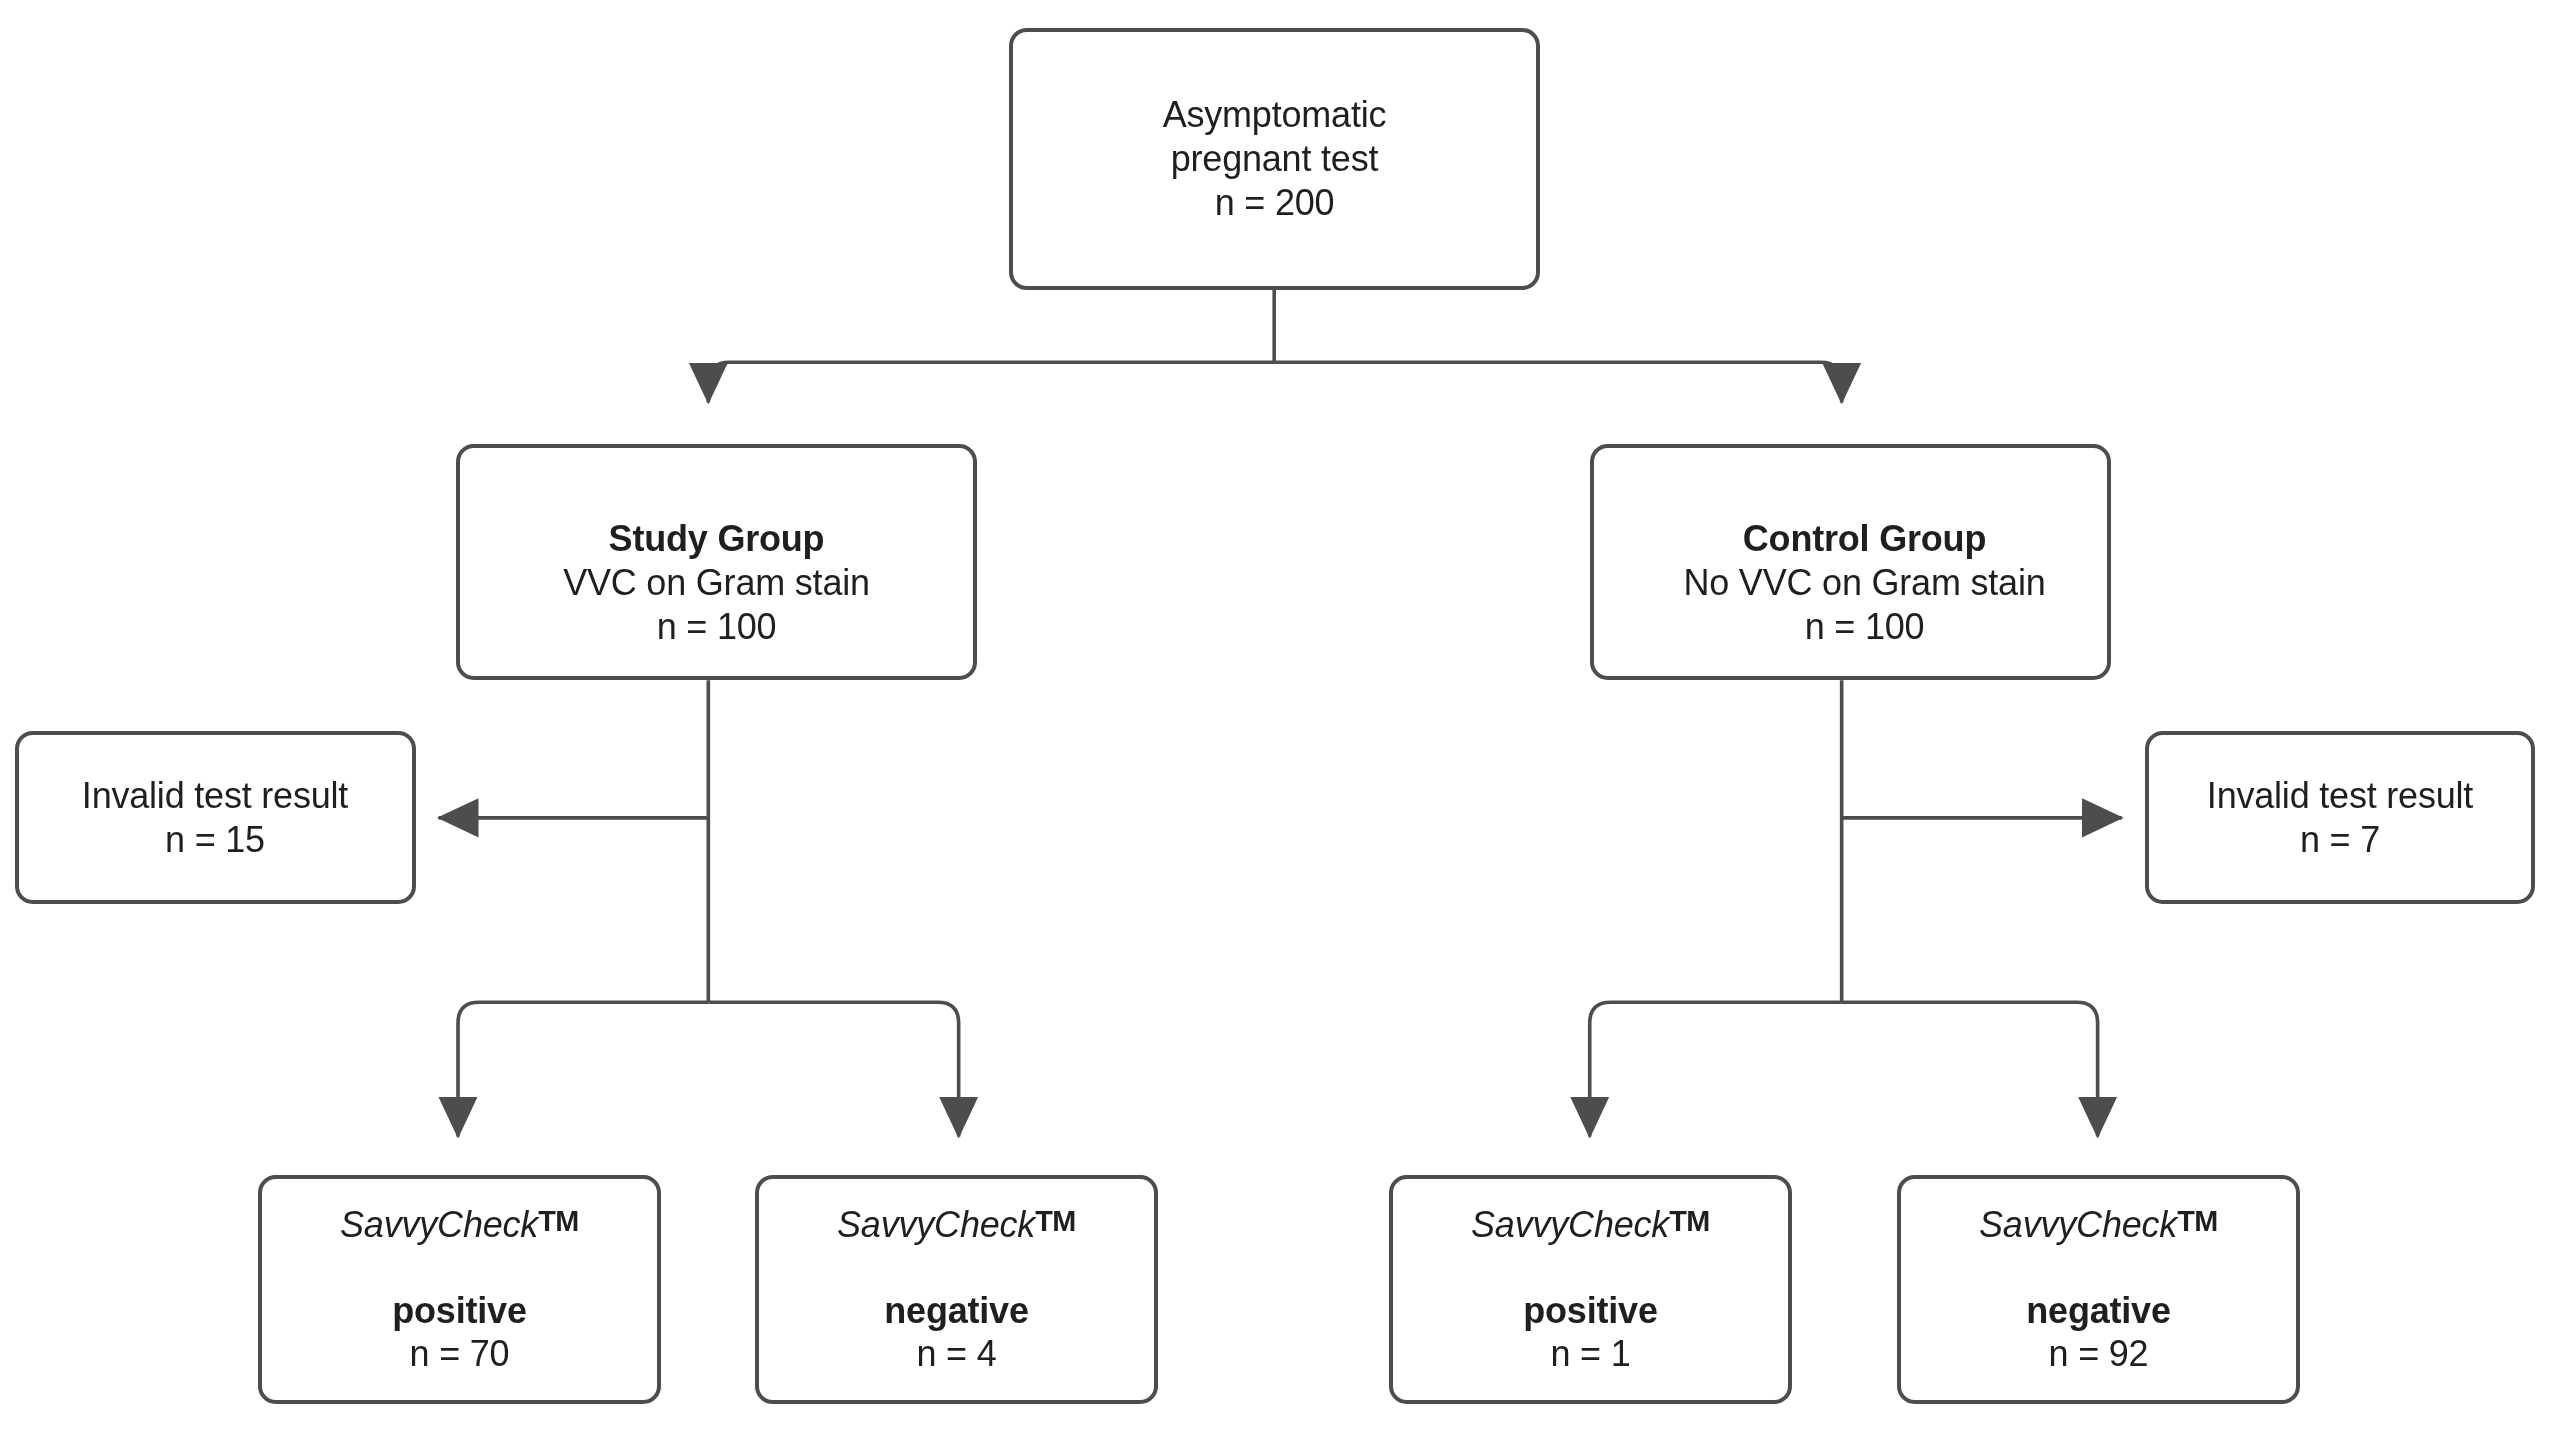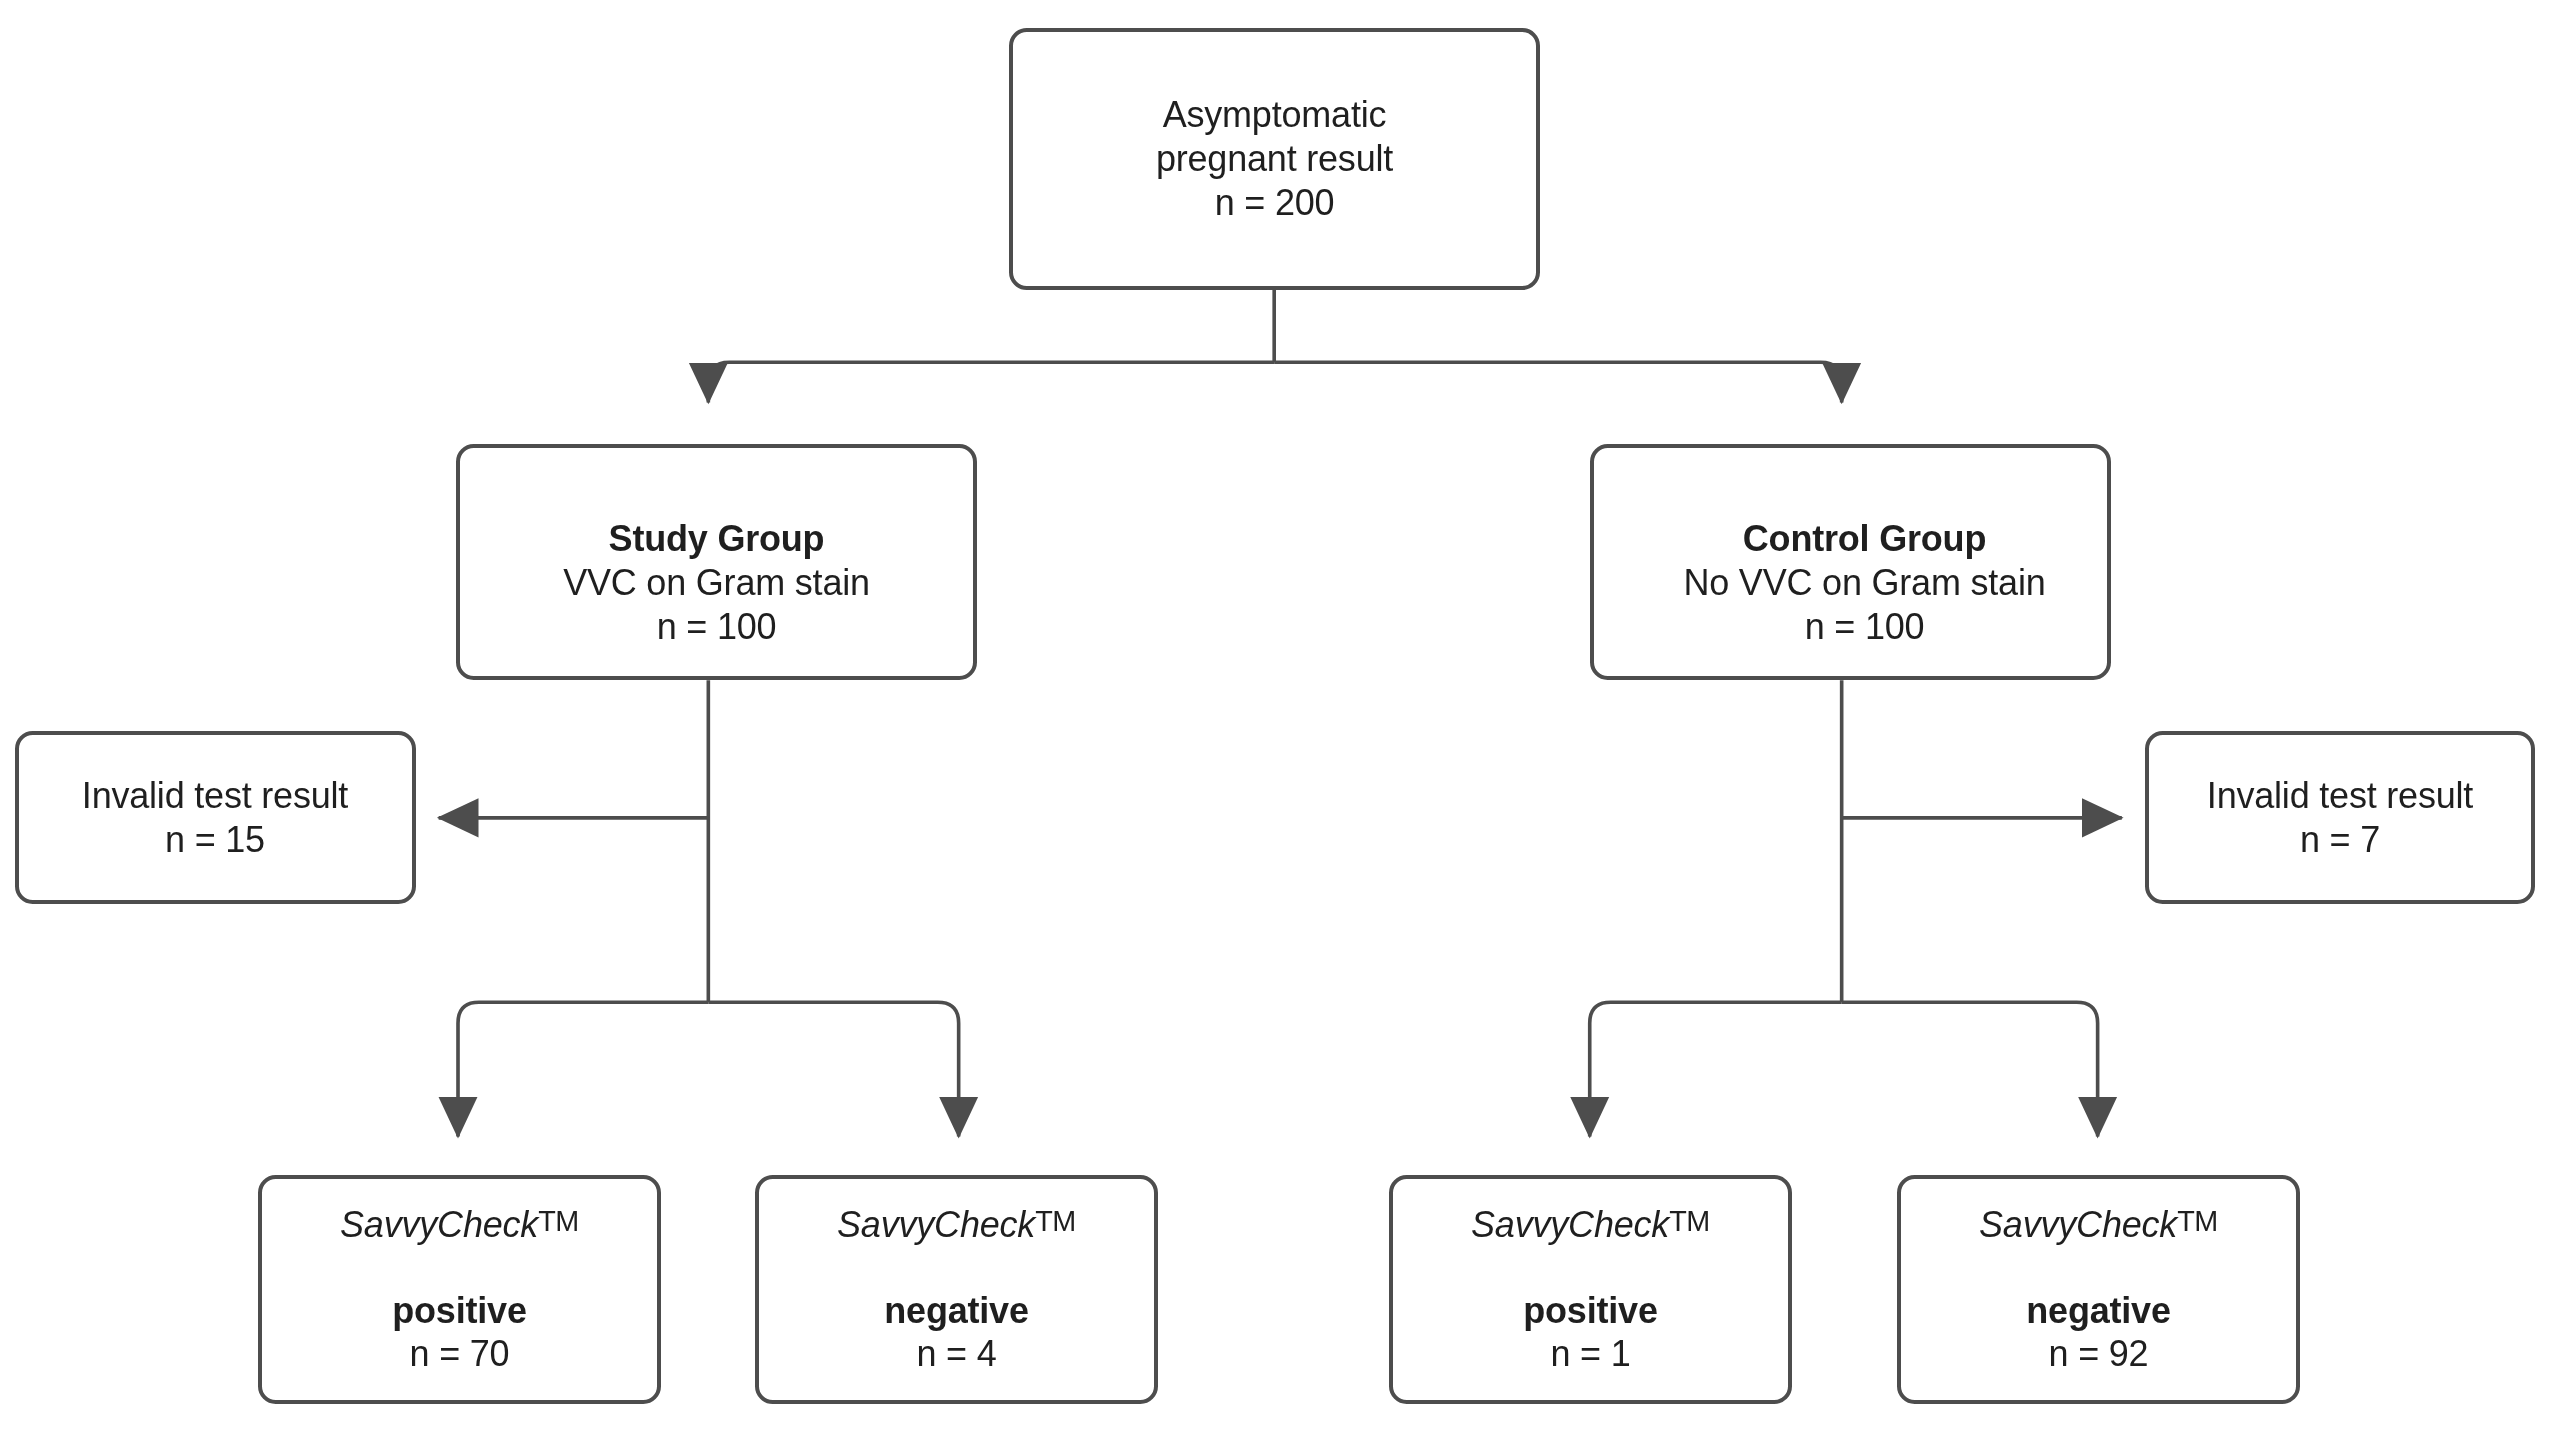--- a/index.html
+++ b/index.html
@@ -46,21 +46,21 @@
     line-height: 1.22;
     white-space: nowrap;
     letter-spacing: -0.2px;
   }
   .line.bold { font-weight: bold; margin-top: 42px; }
   .brand {
     font-weight: normal;
     font-style: italic;
   }
   .tm {
-    font-weight: normal;
+    font-weight: bold;
     font-style: normal;
     font-size: 0.80em;
     vertical-align: 0.22em;
     letter-spacing: -0.4px;
   }
 </style>
 </head>
 <body>
 
 <div id="canvas">
@@ -96,21 +96,21 @@
       <path d="M 2288 1016 L 2636 1016" marker-end="url(#arrow-head)"></path>
 
       <path d="M 2288 1245 L 2001 1245 Q 1975 1245 1975 1271 L 1975 1412" marker-end="url(#arrow-head)"></path>
 
       <path d="M 2288 1245 L 2580 1245 Q 2606 1245 2606 1271 L 2606 1412" marker-end="url(#arrow-head)"></path>
     </g>
   </svg>
 
   <div class="node" style="left:1009px; top:28px; width:531px; height:262px;">
     <div class="line">Asymptomatic</div>
-    <div class="line">pregnant result</div>
+    <div class="line">pregnant test</div>
     <div class="line">n = 200</div>
   </div>
 
   <div class="node" style="left:456px; top:444px; width:521px; height:236px;">
     <div class="line bold">Study Group</div>
     <div class="line">VVC on Gram stain</div>
     <div class="line">n = 100</div>
   </div>
 
   <div class="node" style="left:1590px; top:444px; width:521px; height:236px;padding-left:28px;">

